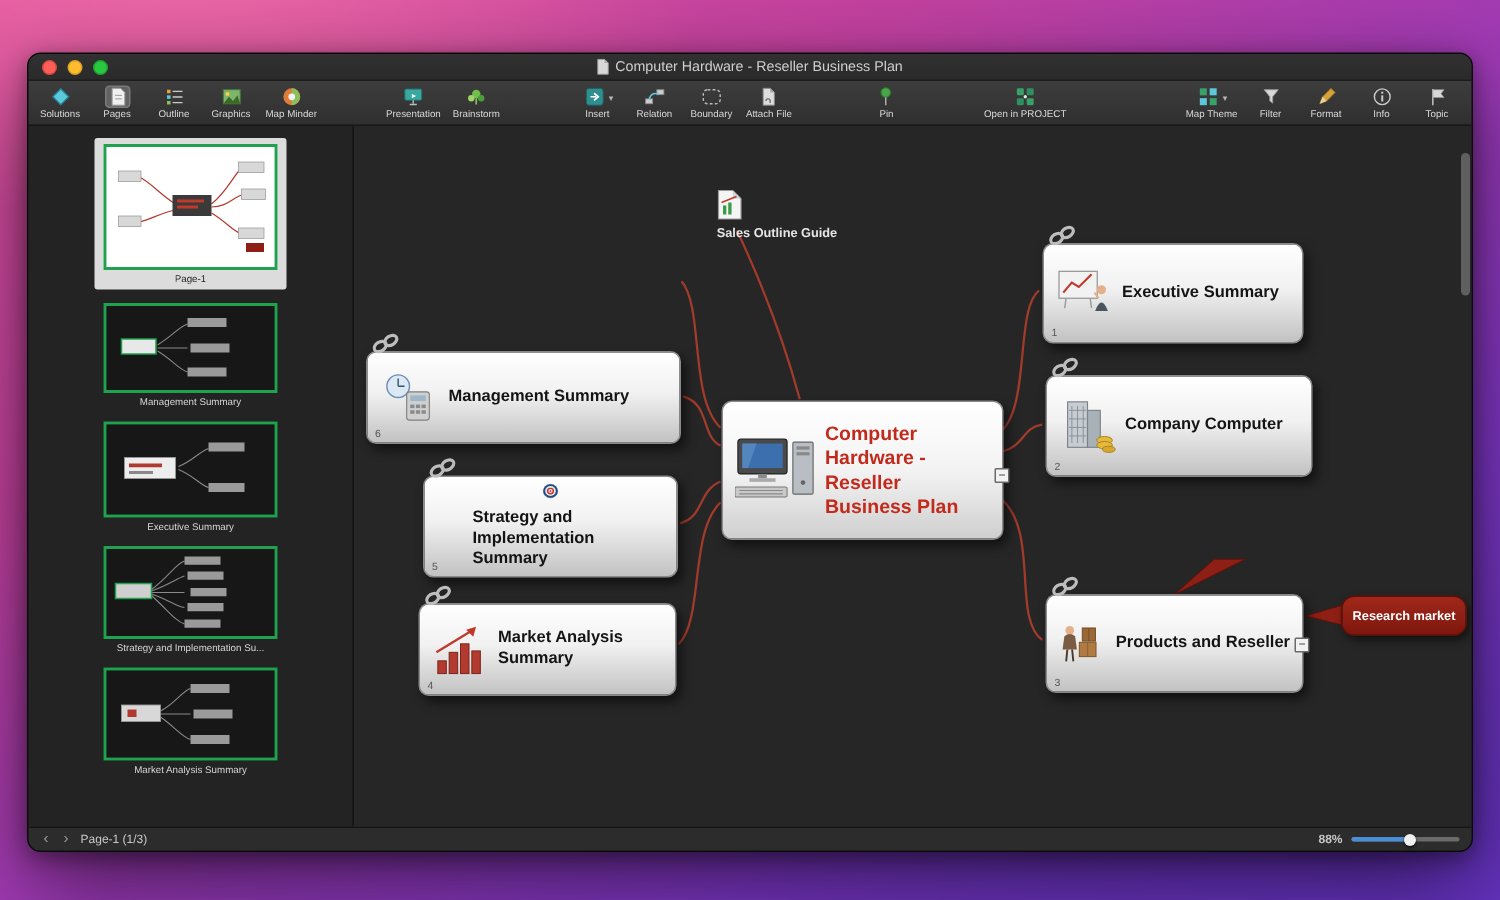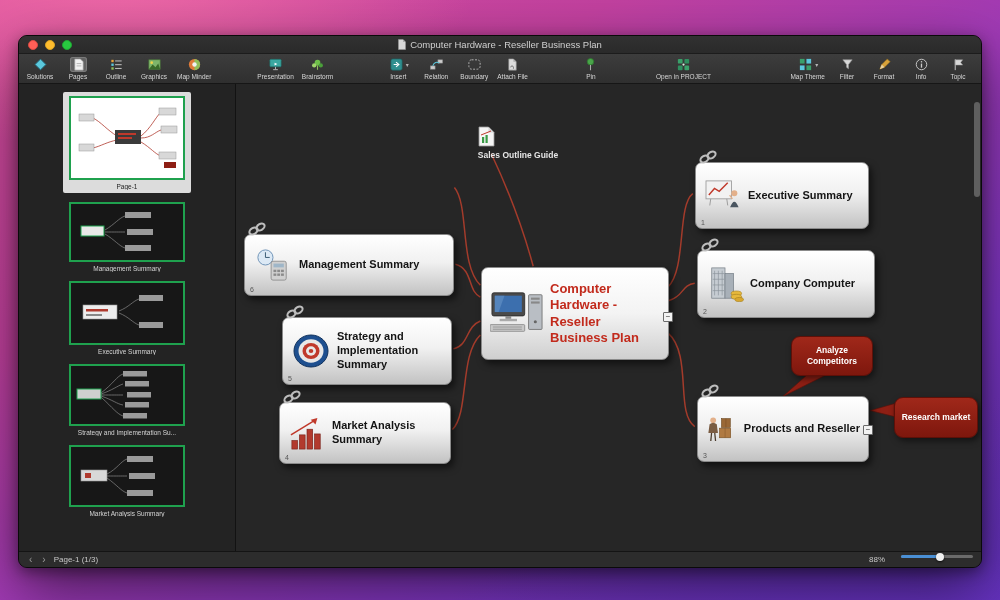--- a/index.html
+++ b/index.html
@@ -80,21 +80,21 @@
     border:1px solid #8a8a8a; border-radius:7px;
     box-shadow:3px 4px 7px rgba(0,0,0,.55);
   }
   .topic .tlab { font-weight:bold; font-size:11px; color:#141414; line-height:1.25; }
   .nowrap { white-space:nowrap; }
   .topic .tnum { position:absolute; left:5px; bottom:2px; font-size:7px; color:#555; font-weight:normal; }
   .chain { position:absolute; top:-13px; left:2px; }
 
   .tp-fin      { left:57px;  top:80px;  width:160px; height:47px; }
   .tp-mgmt     { left:8px;   top:150px; width:210px; height:62px; }
-  .tp-strategy { left:46px;  top:233px; width:170px; height:68px; }
+  .tp-strategy { left:46px;  top:233px; width:170px; height:68px;flex-direction:column; }
   .tp-market   { left:43px;  top:318px; width:172px; height:62px; }
   .tp-exec     { left:459px; top:78px;  width:174px; height:67px; }
   .tp-company  { left:461px; top:166px; width:178px; height:68px; }
   .tp-products { left:461px; top:312px; width:172px; height:66px; }
 
   .tp-center {
     left:245px; top:183px; width:188px; height:93px;
     background:linear-gradient(180deg,#ffffff 0%,#f3f3f3 50%,#cfcfcf 100%);
   }
   .tp-center .clab { font-weight:bold; font-size:13px; line-height:1.25; color:#c22a1c; width:106px; }
@@ -108,33 +108,33 @@
   .attach-label { position:absolute; left:222px; top:66px; width:120px; text-align:center;
     font-size:8.5px; font-weight:bold; color:#e6e6e6; }
 
   .callout {
     position:absolute; background:linear-gradient(#a0281a,#7e170d); border:1px solid #5e1008;
     border-radius:9px; color:#ffffff; font-weight:bold; font-size:8.5px; text-align:center;
     display:flex; align-items:center; justify-content:center; padding:3px 6px;
     box-shadow:2px 3px 6px rgba(0,0,0,.5); line-height:1.3;
   }
   .co-analyze  { left:555px; top:252px; width:82px;  height:40px; }
-  .co-research { left:658px; top:313px; width:84px;  height:41px; }
+  .co-research { left:658px; top:313px; width:84px;  height:27px; }
 
   .vscroll { position:absolute; right:1px; top:18px; width:6px; height:95px;
     background:#5f5f5f; border-radius:3px; }
 
   
   .statusbar {
     height:16px; flex:0 0 auto; background:#2c2c2c; border-top:1px solid #141414;
     display:flex; align-items:center; font-size:8px; color:#c8c8c8; padding:0 8px; gap:6px;
   }
   .chev { color:#9a9a9a; font-size:10px; line-height:10px; padding:0 2px; }
   .spacer { flex:1 1 auto; }
-  .zoomwrap { display:flex; align-items:flex-start; gap:16px; }
+  .zoomwrap { display:flex; align-items:center; gap:6px;font-weight:bold; }
   .zoomslider { position:relative; width:72px; height:3px; background:#6a6a6a; border-radius:2px; }
   .zoomfill { position:absolute; left:0; top:0; height:3px; width:54%; background:#4a8fd4; border-radius:2px; }
   .zoomknob { position:absolute; left:54%; top:50%; transform:translate(-50%,-50%);
     width:8px; height:8px; border-radius:50%; background:#f0f0f0; box-shadow:0 1px 2px rgba(0,0,0,.7); }
 </style>
 </head>
 <body>
 
 <div class="desktop">
   <div class="window">
@@ -686,23 +686,20 @@
             <rect x="17" y="17" width="14" height="12" fill="#b07a42" stroke="#7a5226" stroke-width="0.8"></rect>
             <rect x="19.5" y="5" width="11" height="11" fill="#9a6836" stroke="#6e4a22" stroke-width="0.8"></rect>
             <line x1="24" y1="17" x2="24" y2="29" stroke="#8a5c2e" stroke-width="0.8"></line>
             <line x1="25" y1="5" x2="25" y2="16" stroke="#7a4e26" stroke-width="0.8"></line>
           </svg>
           <span class="tlab nowrap">Products and Reseller</span>
           <span class="tnum">3</span>
           <span class="collapse" style="right:-5px; top:28px;">−</span>
         </div>
 
-        <div class="callout co-analyze">
-          <span>Analyze Competitors</span>
-        </div>
         <div class="callout co-research">
           <span>Research market</span>
         </div>
 
         <div class="vscroll"></div>
       </div>
     </div>
 
     <div class="statusbar">
       <span class="chev">‹</span>

